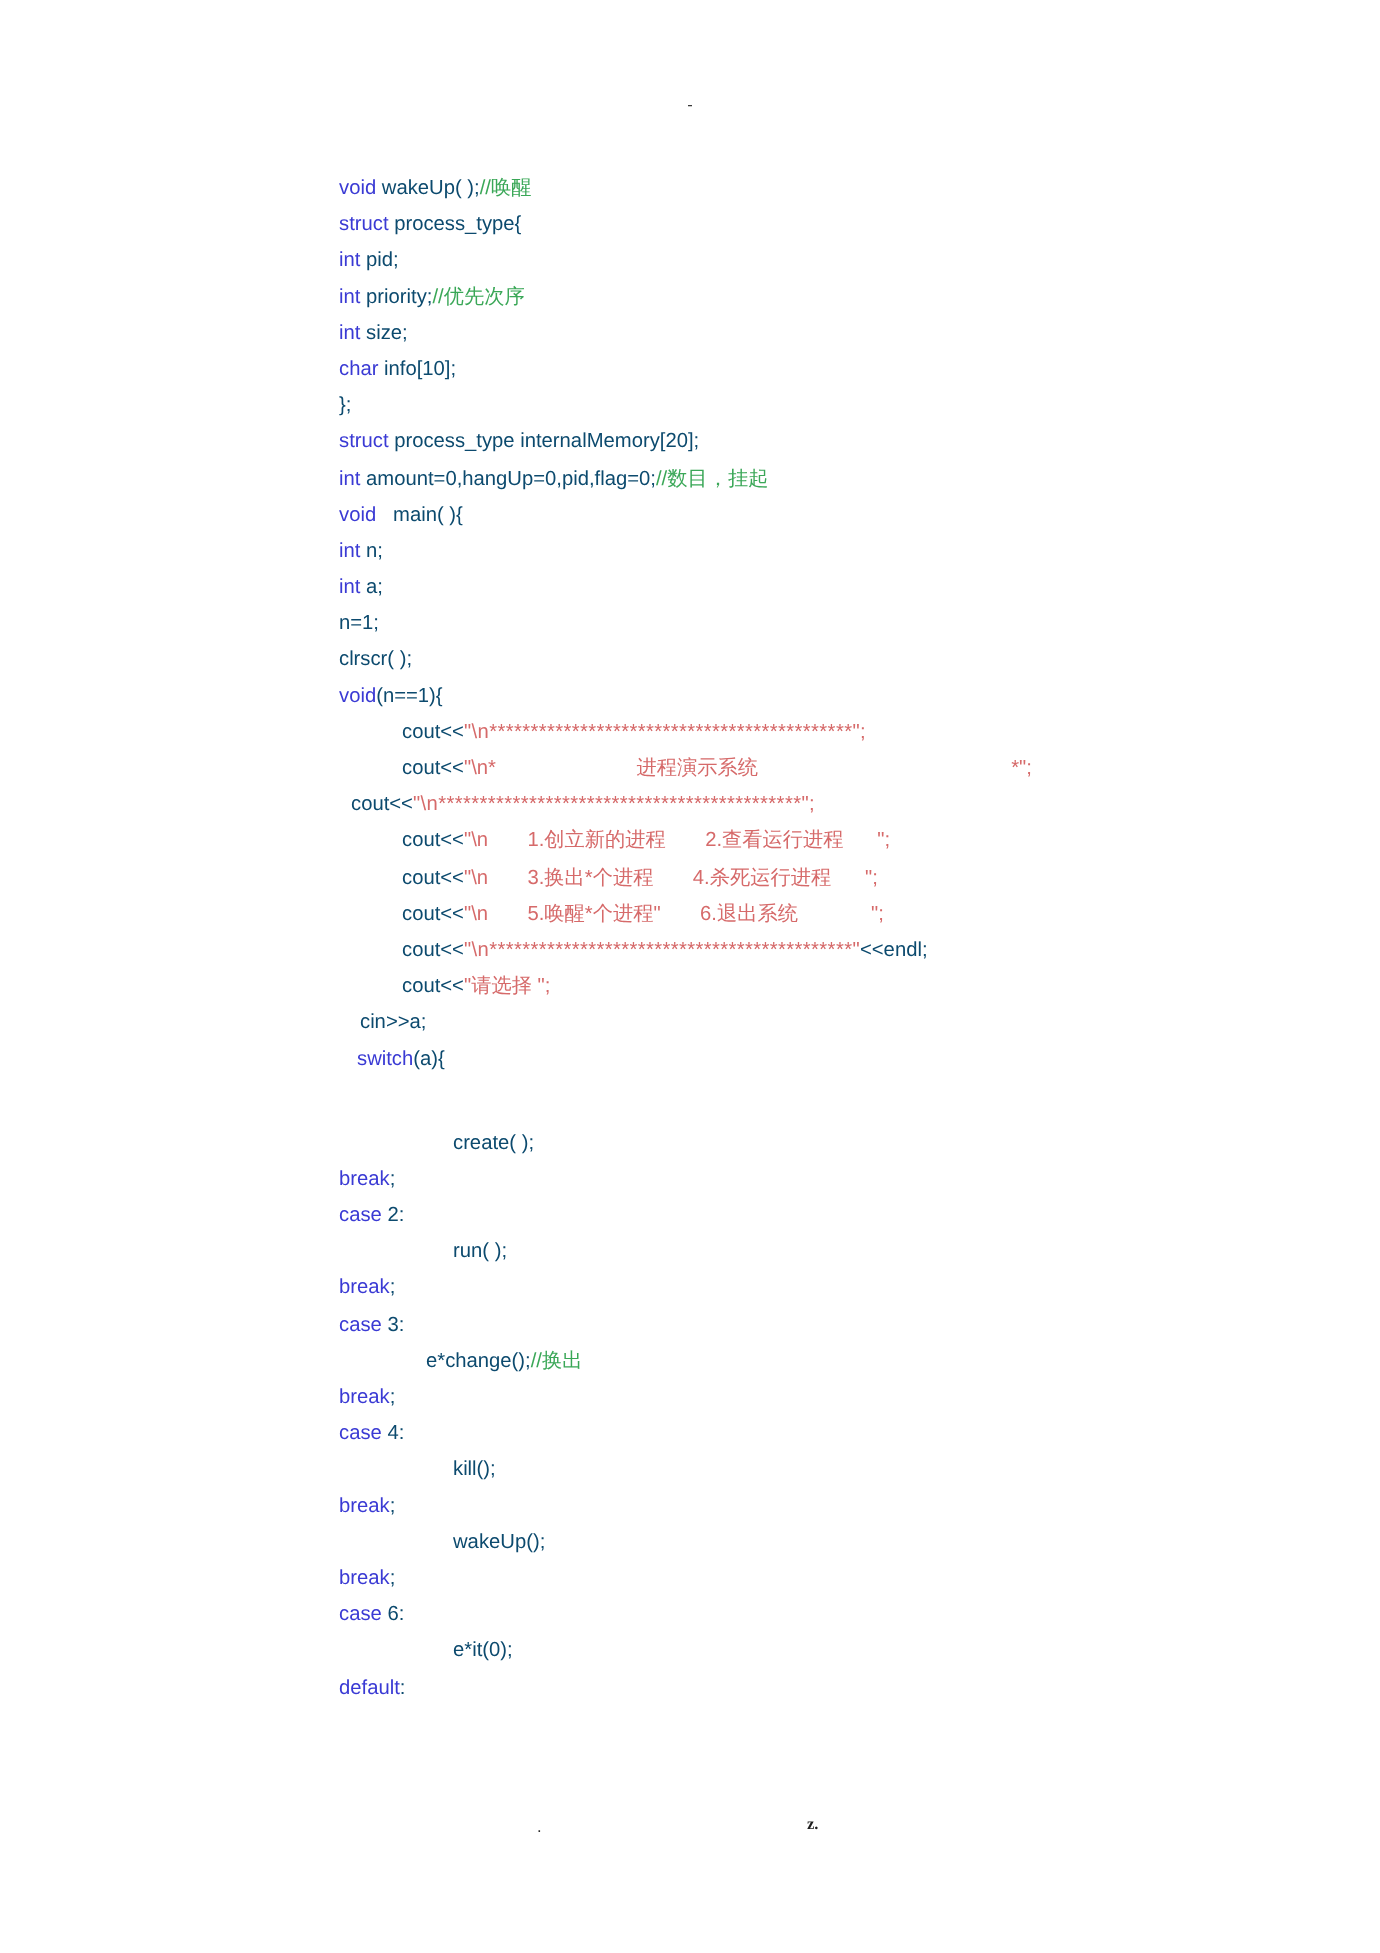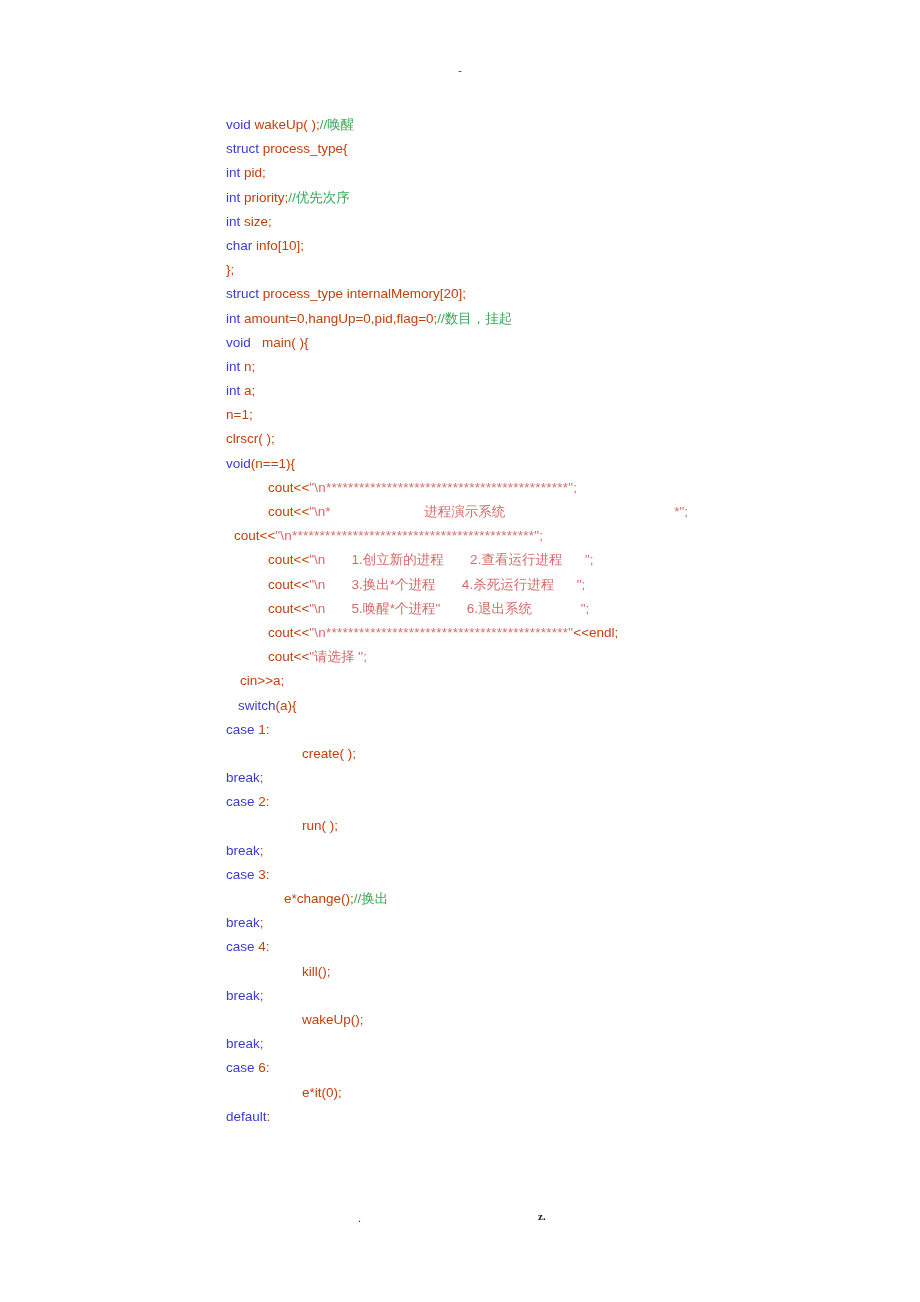--- a/index.html
+++ b/index.html
@@ -67,21 +67,21 @@
     height: 24.2px;
     line-height: 24.2px;
     font-size: 13.5px;
     white-space: pre;
     font-family: "Liberation Sans", sans-serif;
     color: #404040;
   }
   .kw  { color: #3a3ad4; }
   .cm  { color: #3aa757; }
   .str { color: #d66a6a; }
-  .pl  { color: #c2410c; }
+  .pl  { color: #0c4a6e; }
   .stars { letter-spacing: 0.25px; }
 </style>
 </head>
 <body>
 
 <div class="page">
 
   <div class="header-mark">-</div>
 
   <div class="code-block">
@@ -103,22 +103,21 @@
       <div class="code-line" style="padding-left: 42px;"><span class="pl">cout&lt;&lt;</span><span class="str stars">"\n********************************************";</span></div>
       <div class="code-line" style="padding-left: 42px;"><span class="pl">cout&lt;&lt;</span><span class="str">"\n*                         进程演示系统                                             *";</span></div>
       <div class="code-line" style="padding-left: 8px;"><span class="pl">cout&lt;&lt;</span><span class="str stars">"\n********************************************";</span></div>
       <div class="code-line" style="padding-left: 42px;"><span class="pl">cout&lt;&lt;</span><span class="str">"\n       1.创立新的进程       2.查看运行进程      ";</span></div>
       <div class="code-line" style="padding-left: 42px;"><span class="pl">cout&lt;&lt;</span><span class="str">"\n       3.换出*个进程       4.杀死运行进程      ";</span></div>
       <div class="code-line" style="padding-left: 42px;"><span class="pl">cout&lt;&lt;</span><span class="str">"\n       5.唤醒*个进程"       6.退出系统             ";</span></div>
       <div class="code-line" style="padding-left: 42px;"><span class="pl">cout&lt;&lt;</span><span class="str stars">"\n********************************************"</span><span class="pl">&lt;&lt;endl;</span></div>
       <div class="code-line" style="padding-left: 42px;"><span class="pl">cout&lt;&lt;</span><span class="str">"请选择 ";</span></div>
       <div class="code-line" style="padding-left: 14px;"><span class="pl">cin&gt;&gt;a;</span></div>
       <div class="code-line" style="padding-left: 0px; margin-left: 12px;"><span class="kw">switch</span><span class="pl">(a){</span></div>
-      <div class="code-line" style="padding-left: 0px;"><span class="kw">case</span><span class="pl"> 1:</span></div>
-      <div class="code-line" style="padding-left: 76px;"><span class="pl">create( );</span></div>
+      <div class="code-line" style="padding-left: 76px; margin-top: 32px;"><span class="pl">create( );</span></div>
       <div class="code-line" style="padding-left: 0px;"><span class="kw">break</span><span class="pl">;</span></div>
       <div class="code-line" style="padding-left: 0px;"><span class="kw">case</span><span class="pl"> 2:</span></div>
       <div class="code-line" style="padding-left: 76px;"><span class="pl">run( );</span></div>
       <div class="code-line" style="padding-left: 0px;"><span class="kw">break</span><span class="pl">;</span></div>
       <div class="code-line" style="padding-left: 0px;"><span class="kw">case</span><span class="pl"> 3:</span></div>
       <div class="code-line" style="padding-left: 58px;"><span class="pl">e*change();</span><span class="cm">//换出</span></div>
       <div class="code-line" style="padding-left: 0px;"><span class="kw">break</span><span class="pl">;</span></div>
       <div class="code-line" style="padding-left: 0px;"><span class="kw">case</span><span class="pl"> 4:</span></div>
       <div class="code-line" style="padding-left: 76px;"><span class="pl">kill();</span></div>
       <div class="code-line" style="padding-left: 0px;"><span class="kw">break</span><span class="pl">;</span></div>

